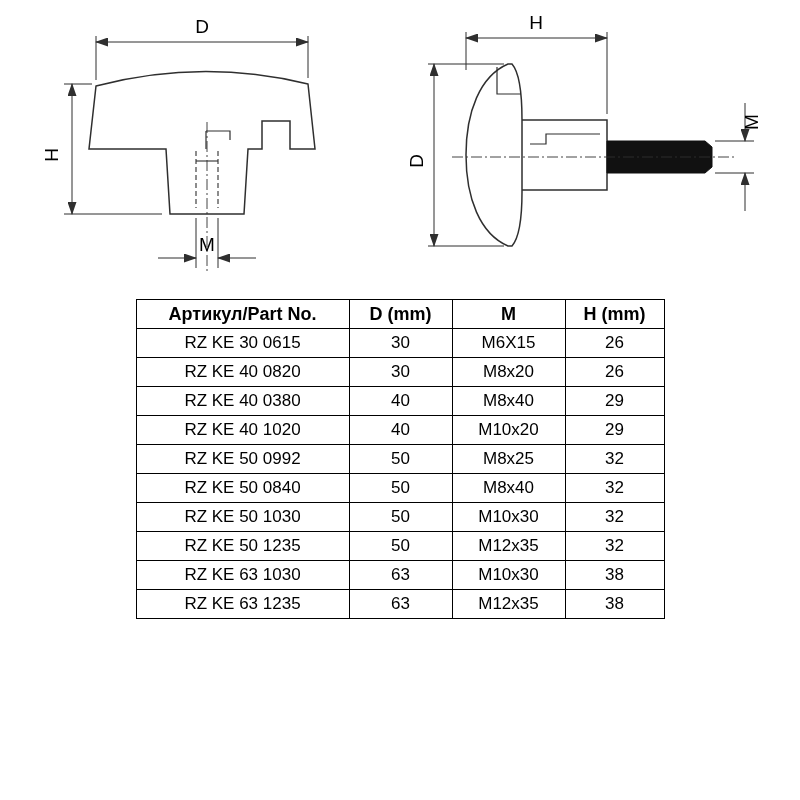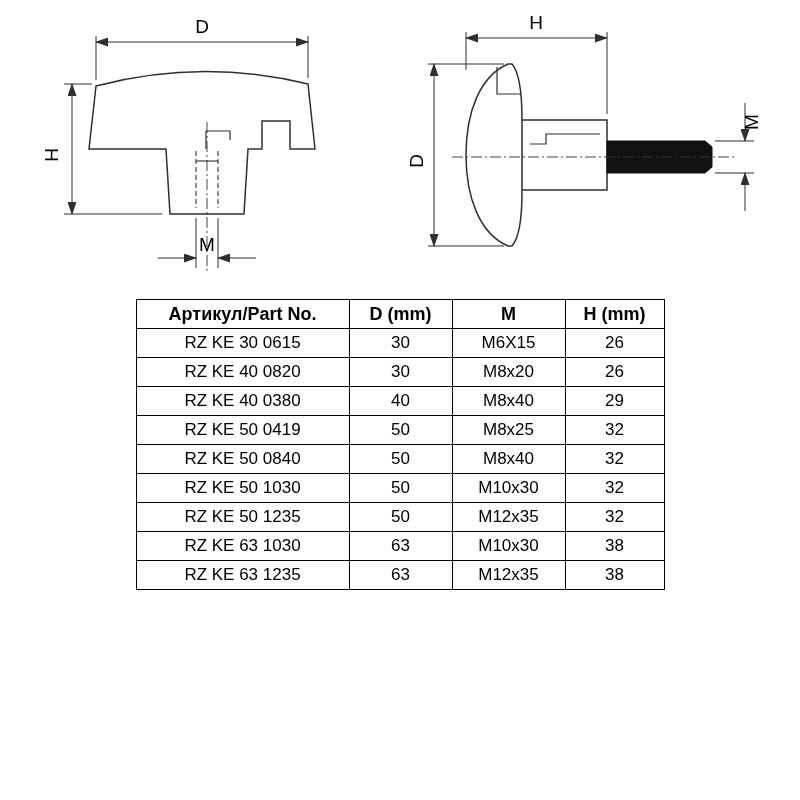--- a/index.html
+++ b/index.html
@@ -138,21 +138,27 @@
           <td>M8x20</td>
           <td>26</td>
         </tr>
         <tr>
           <td>RZ KE 40 0380</td>
           <td>40</td>
           <td>M8x40</td>
           <td>29</td>
         </tr>
         <tr>
-          <td>RZ KE 50 0419</td>
+          <td>RZ KE 40 1020</td>
+          <td>40</td>
+          <td>M10x20</td>
+          <td>29</td>
+        </tr>
+        <tr>
+          <td>RZ KE 50 0992</td>
           <td>50</td>
           <td>M8x25</td>
           <td>32</td>
         </tr>
         <tr>
           <td>RZ KE 50 0840</td>
           <td>50</td>
           <td>M8x40</td>
           <td>32</td>
         </tr>

